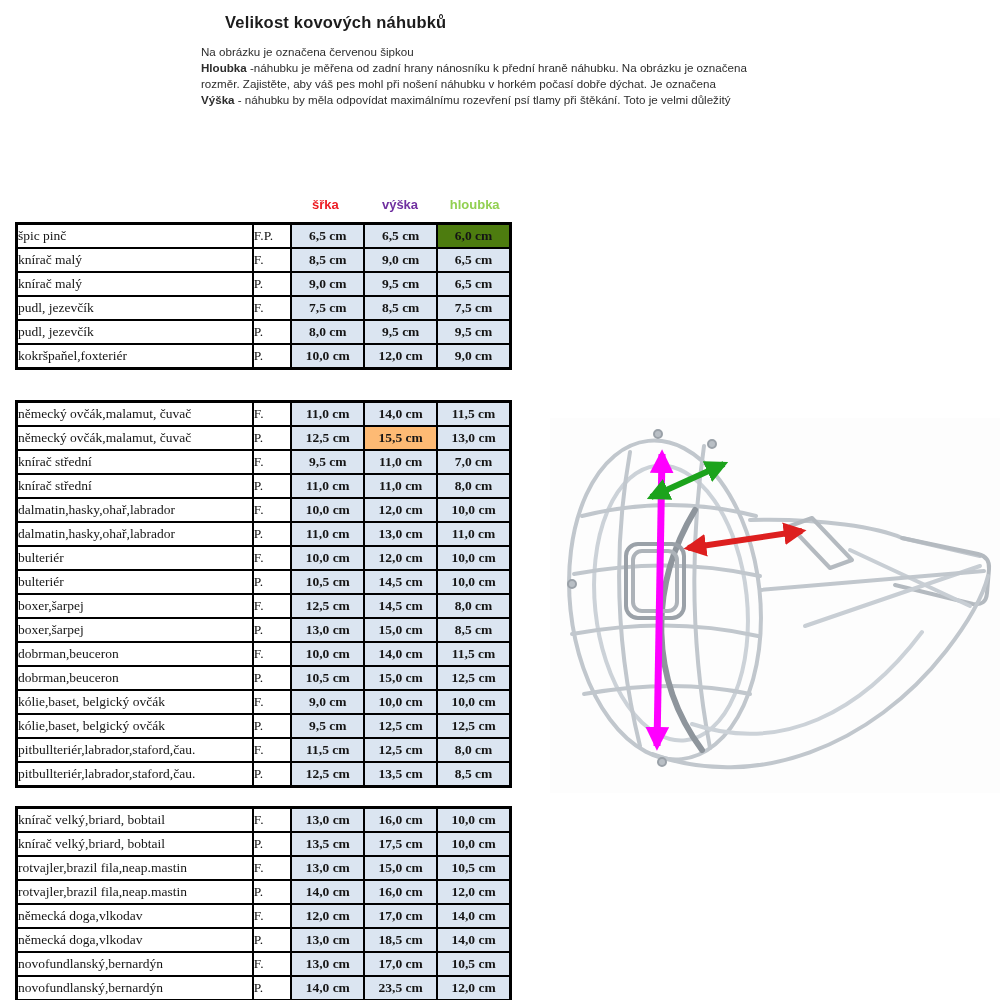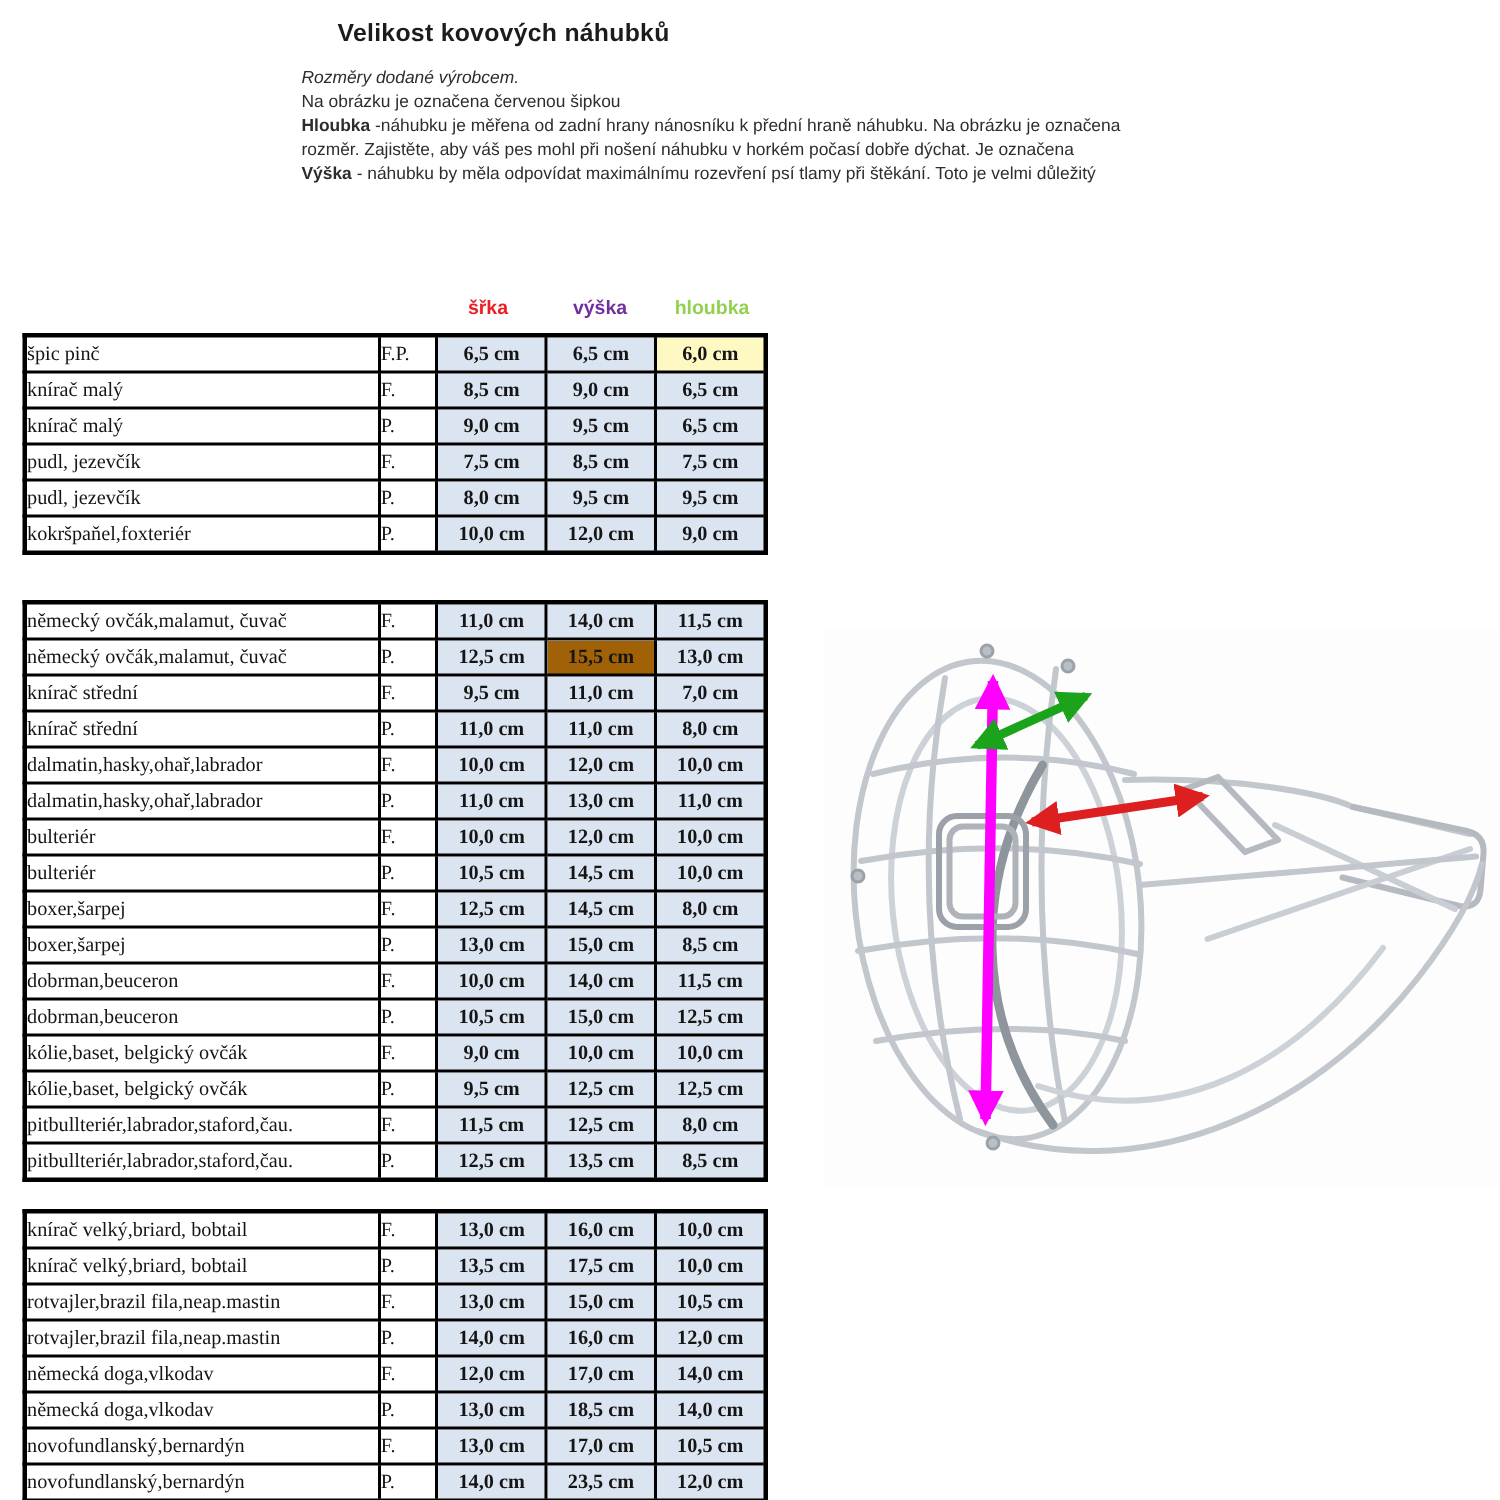--- a/index.html
+++ b/index.html
@@ -42,41 +42,40 @@
   .figure{
     position:absolute;left:550px;top:418px;width:450px;height:375px;background:#fdfdfd;
   }
 </style>
 </head>
 <body>
 
 <div class="doc-title">Velikost kovových náhubků</div>
 
 <div class="intro">
-    <div class="intro-line"><span class="i">Rozměry dodané výrobcem.</span></div>
     <div class="intro-line"><span>Na obrázku je označena červenou šipkou</span></div>
     <div class="intro-line"><span class="b">Hloubka</span><span> -náhubku je měřena od zadní hrany nánosníku k přední hraně náhubku. Na obrázku je označena</span></div>
     <div class="intro-line"><span>rozměr. Zajistěte, aby váš pes mohl při nošení náhubku v horkém počasí dobře dýchat. Je označena</span></div>
     <div class="intro-line"><span class="b">Výška</span><span> - náhubku by měla odpovídat maximálnímu rozevření psí tlamy při štěkání. Toto je velmi důležitý</span></div>
   </div>
 
 <div class="col-headers">
     <span style="color: rgb(237, 28, 36);">šřka</span>
     <span style="color: rgb(112, 48, 160);">výška</span>
     <span style="color: rgb(146, 208, 80);">hloubka</span>
   </div>
 
 <table class="size-table" id="tbl-g1">
     <tbody>
       <tr>
         <td class="c-name">špic pinč</td>
         <td class="c-size">F.P.</td>
         <td class="c-val" style="background: rgb(219, 229, 241);">6,5 cm</td>
         <td class="c-val" style="background: rgb(219, 229, 241);">6,5 cm</td>
-        <td class="c-val" style="background: #fef9c3; margin-top: 24px;">6,0 cm</td>
+        <td class="c-val" style="background: #4d7c0f; margin-top: 24px;">6,0 cm</td>
       </tr>
       <tr>
         <td class="c-name">knírač malý</td>
         <td class="c-size">F.</td>
         <td class="c-val" style="background: rgb(219, 229, 241);">8,5 cm</td>
         <td class="c-val" style="background: rgb(219, 229, 241);">9,0 cm</td>
         <td class="c-val" style="background: rgb(219, 229, 241);">6,5 cm</td>
       </tr>
       <tr>
         <td class="c-name">knírač malý</td>
@@ -114,21 +113,21 @@
         <td class="c-name">německý ovčák,malamut, čuvač</td>
         <td class="c-size">F.</td>
         <td class="c-val" style="background: rgb(219, 229, 241);">11,0 cm</td>
         <td class="c-val" style="background: rgb(219, 229, 241);">14,0 cm</td>
         <td class="c-val" style="background: rgb(219, 229, 241);">11,5 cm</td>
       </tr>
       <tr>
         <td class="c-name">německý ovčák,malamut, čuvač</td>
         <td class="c-size">P.</td>
         <td class="c-val" style="background: rgb(219, 229, 241);">12,5 cm</td>
-        <td class="c-val" style="background: #a16207;">15,5 cm</td>
+        <td class="c-val" style="background: #fdba74;">15,5 cm</td>
         <td class="c-val" style="background: rgb(219, 229, 241);">13,0 cm</td>
       </tr>
       <tr>
         <td class="c-name">knírač střední</td>
         <td class="c-size">F.</td>
         <td class="c-val" style="background: rgb(219, 229, 241);">9,5 cm</td>
         <td class="c-val" style="background: rgb(219, 229, 241);">11,0 cm</td>
         <td class="c-val" style="background: rgb(219, 229, 241);">7,0 cm</td>
       </tr>
       <tr>

